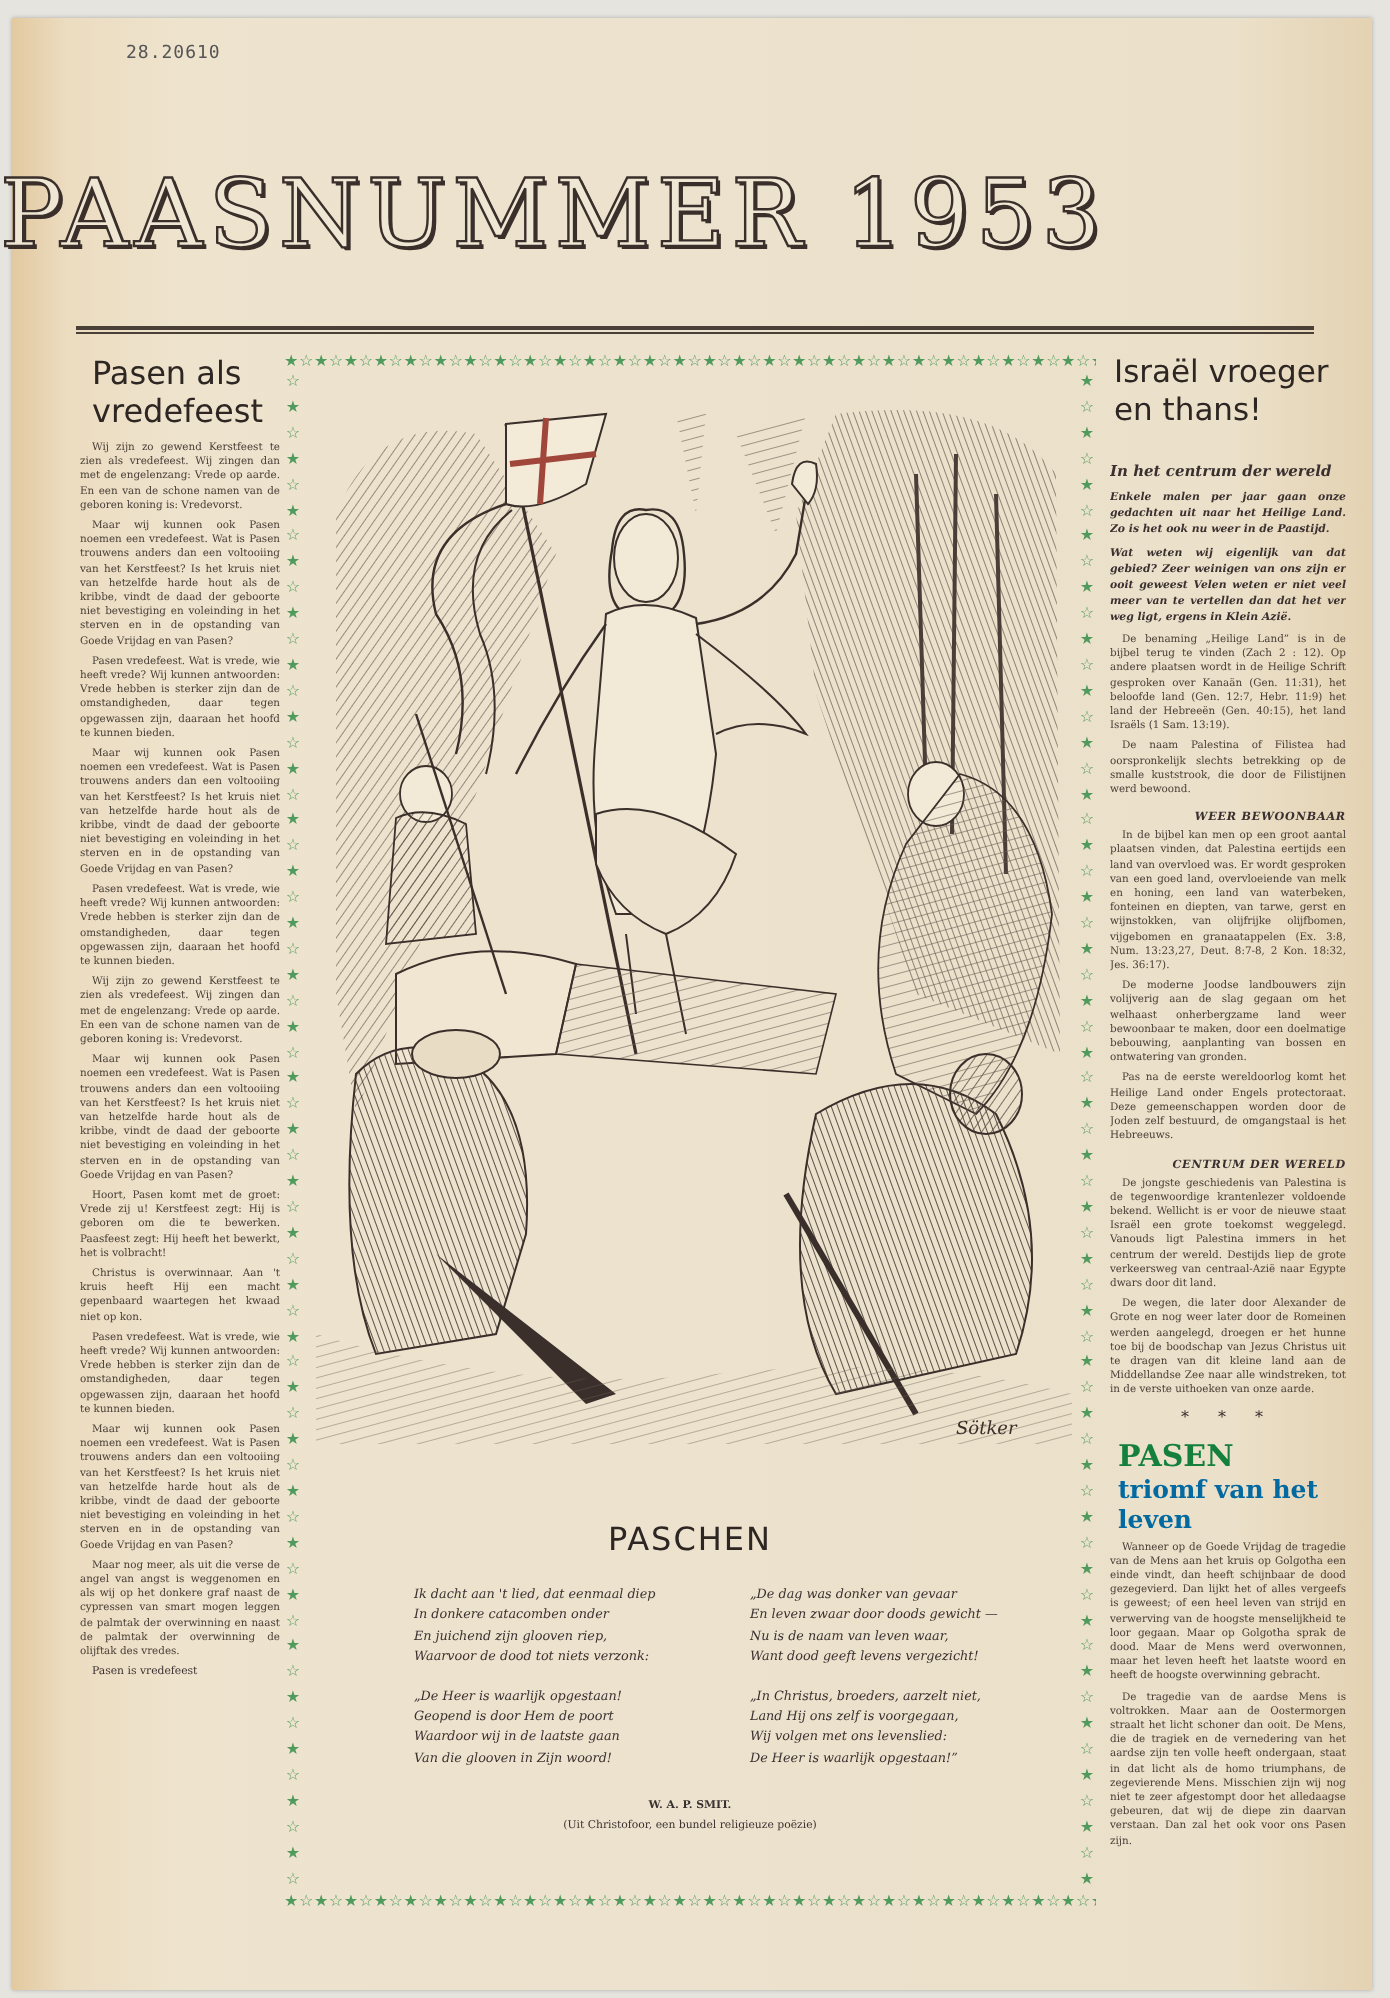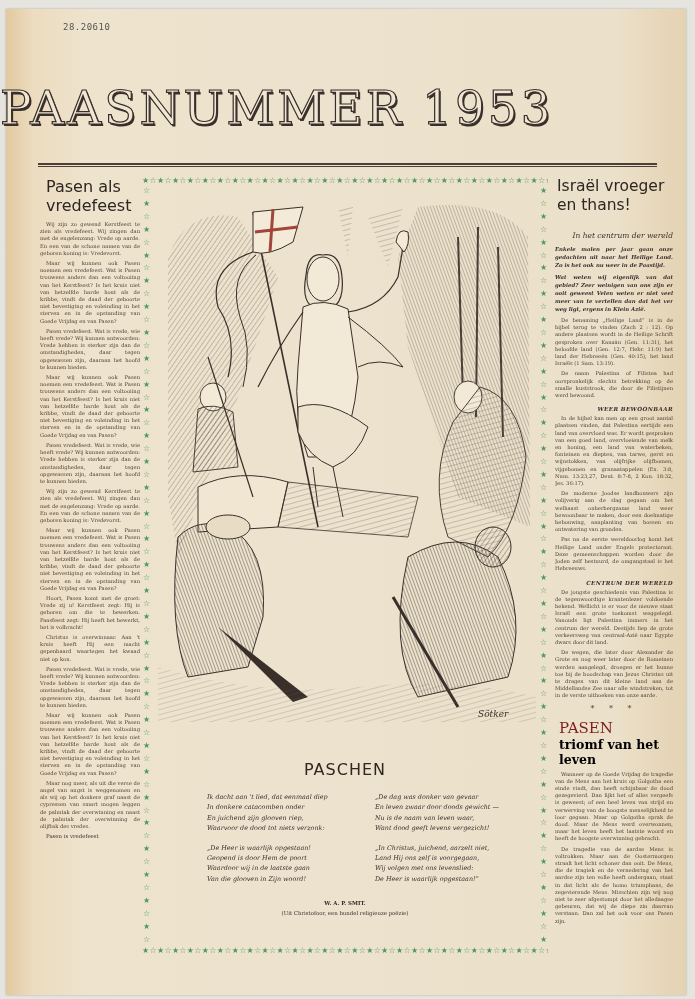--- a/index.html
+++ b/index.html
@@ -38,41 +38,41 @@
   .col-right {
     position: absolute; left: 555px; top: 175px; width: 118px; height: 780px;
     overflow: hidden;
   }
   .headline {
     font-family: "DejaVu Sans", sans-serif; font-size: 16px; line-height: 19px;
     color: #2d2622; margin: 2px 0 6px 6px;
   }
   .col-right .headline { margin-left: 2px; font-size: 15.5px; }
   .subhead {
-    font-family: "DejaVu Serif", serif; font-style: italic; font-weight: normal;
-    font-size: 7.5px; color: #3a3030; text-align: right; margin: 16px 0 5px;
+    font-family: "DejaVu Serif", serif; font-style: italic; font-weight: bold;
+    font-size: 7.5px; color: #3a3030; text-align: left; margin: 16px 0 5px;
   }
   .intro {
     font-family: "DejaVu Serif", serif; font-style: italic; font-weight: bold;
     font-size: 5.4px; line-height: 8px; color: #3a3030; text-align: justify; margin: 0 0 4px;
   }
   .body-text {
     font-family: "DejaVu Serif", serif; font-size: 5.2px; line-height: 7.2px;
     color: #4a4038; text-align: justify; margin: 0 0 3px; text-indent: 6px;
   }
   .section-head {
     font-family: "DejaVu Serif", serif; font-style: italic; font-weight: bold;
     font-size: 5.6px; color: #3a3030; text-align: right; margin: 7px 0 3px; letter-spacing: 0.4px;
   }
   .dots { text-align: center; font-size: 8px; color: #3a3030; margin: 4px 0; letter-spacing: 6px; }
   .pasen-head {
-    font-family: "DejaVu Serif", serif; font-weight: normal; font-size: 15px; color: #7f1d1d; margin: 6px 0 0 4px;
+    font-family: "DejaVu Serif", serif; font-weight: bold; font-size: 15px; color: #15803d; margin: 6px 0 0 4px;
   }
   .pasen-sub {
-    font-family: "DejaVu Serif", serif; font-weight: bold; font-size: 12.5px; color: #000000; margin: 0 0 4px 4px;
+    font-family: "DejaVu Serif", serif; font-weight: bold; font-size: 12.5px; color: #0369a1; margin: 0 0 4px 4px;
   }
   .footer-note {
     font-family: "DejaVu Serif", serif; font-size: 5.4px; color: #3a3030; margin-left: 6px;
   }
 
   
   .frame {
     position: absolute; left: 142px; top: 176px; width: 406px; height: 779px;
   }
   .star-row {
@@ -213,21 +213,21 @@
 </div>
 
 <div class="poem" style="left:375px">
   <div class="stanza">
     <div>„De dag was donker van gevaar</div>
     <div>En leven zwaar door doods gewicht —</div>
     <div>Nu is de naam van leven waar,</div>
     <div>Want dood geeft levens vergezicht!</div>
   </div>
   <div class="stanza">
-    <div>„In Christus, juichend, aarzelt niet,</div>
+    <div>„In Christus, broeders, aarzelt niet,</div>
     <div>Land Hij ons zelf is voorgegaan,</div>
     <div>Wij volgen met ons levenslied:</div>
     <div>De Heer is waarlijk opgestaan!”</div>
   </div>
 </div>
 
 <div class="poem-author">W. A. P. SMIT.</div>
 <div class="poem-source">(Uit Christofoor, een bundel religieuze poëzie)</div>
 
 <div class="col-right">

